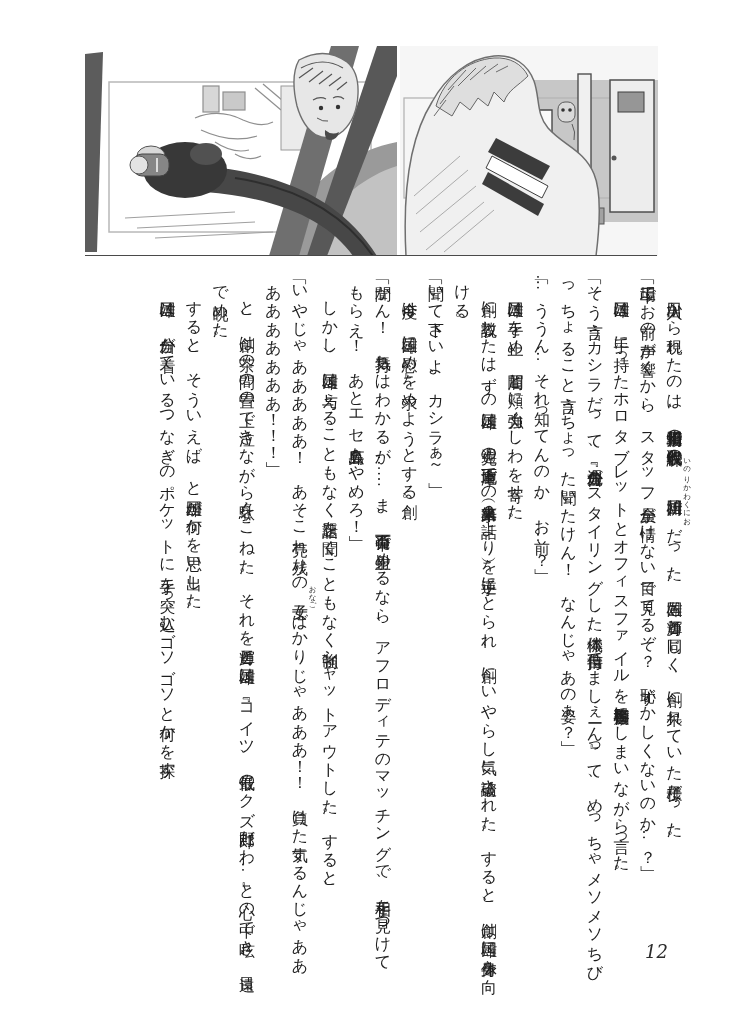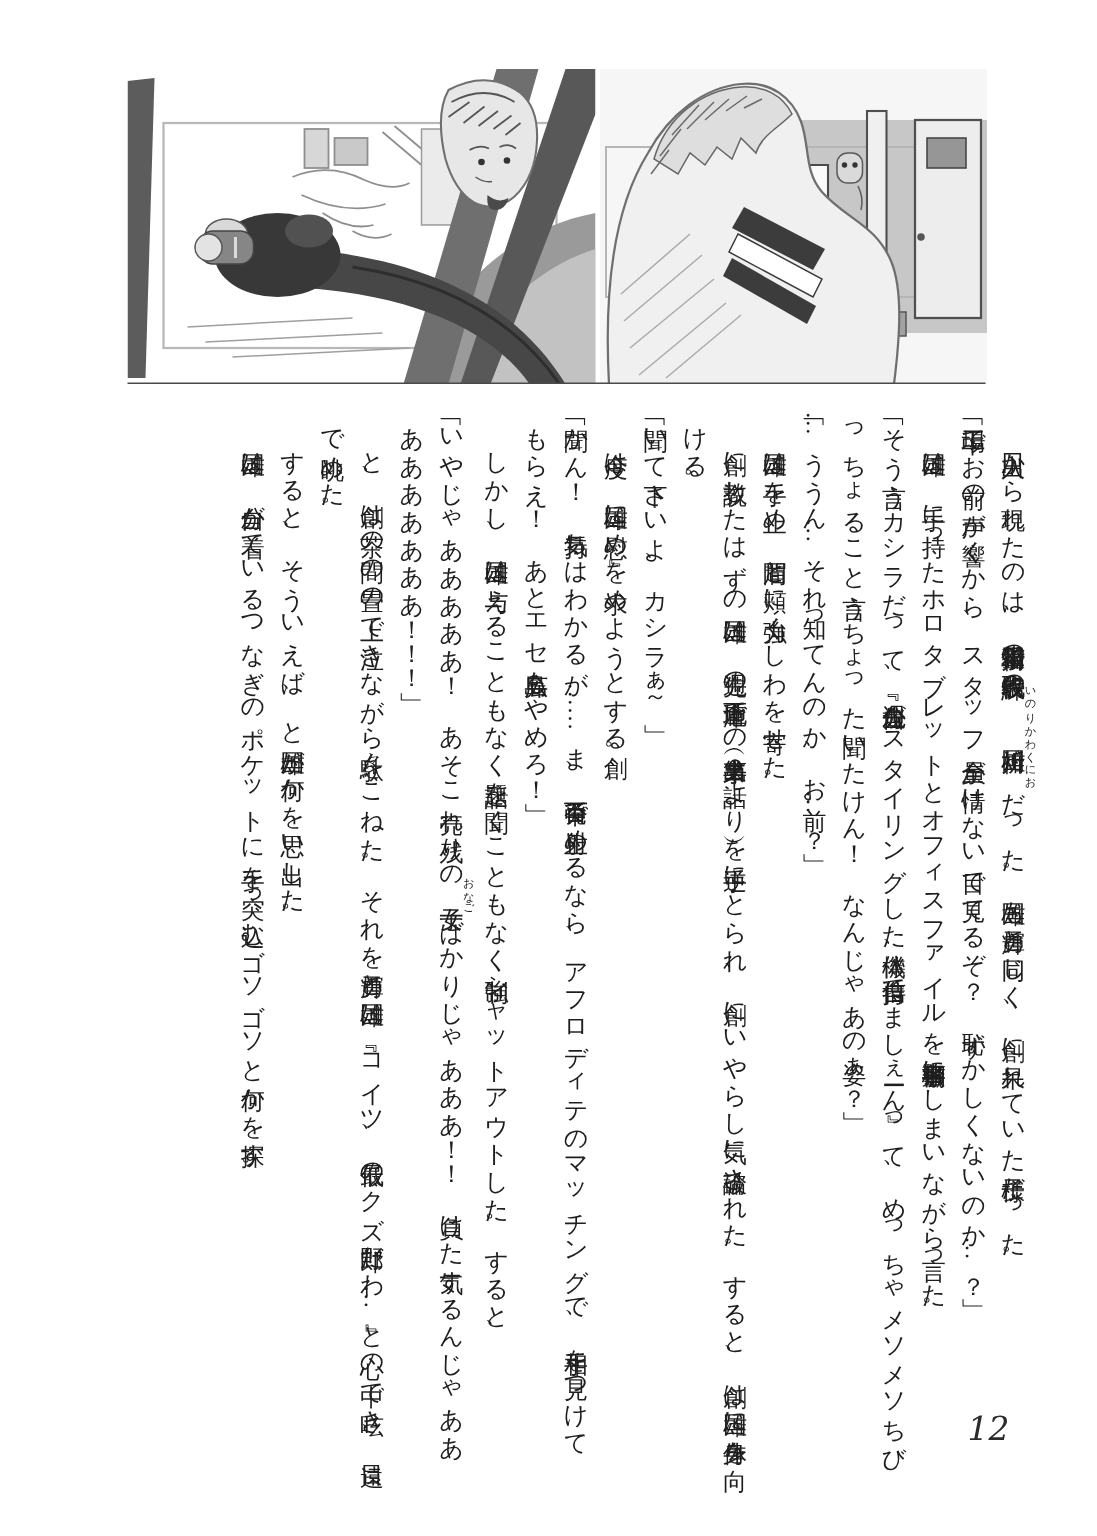--- a/index.html
+++ b/index.html
@@ -18,21 +18,21 @@
     position:absolute;top:274px;right:40px;height:700px;width:660px;
     writing-mode:vertical-rl;text-orientation:mixed;
     font-size:16px;line-height:26.5px;letter-spacing:0.2px;
   }
   .story p{margin:0;text-indent:0;}
   .story p.indent{text-indent:1em;}
   ruby{ruby-align:center;}
   rt{font-size:7.5px;letter-spacing:0;}
   .page-number{
     position:absolute;left:645px;top:941px;
-    font-style:italic;font-size:22px;color:#2b2b2b;
+    font-style:italic;font-size:18px;color:#2b2b2b;
     font-family:"DejaVu Serif","Liberation Serif",serif;
   }
   svg{display:block;}
 </style>
 </head>
 <body>
 
 <div>
 
   <div class="illustration-row">

